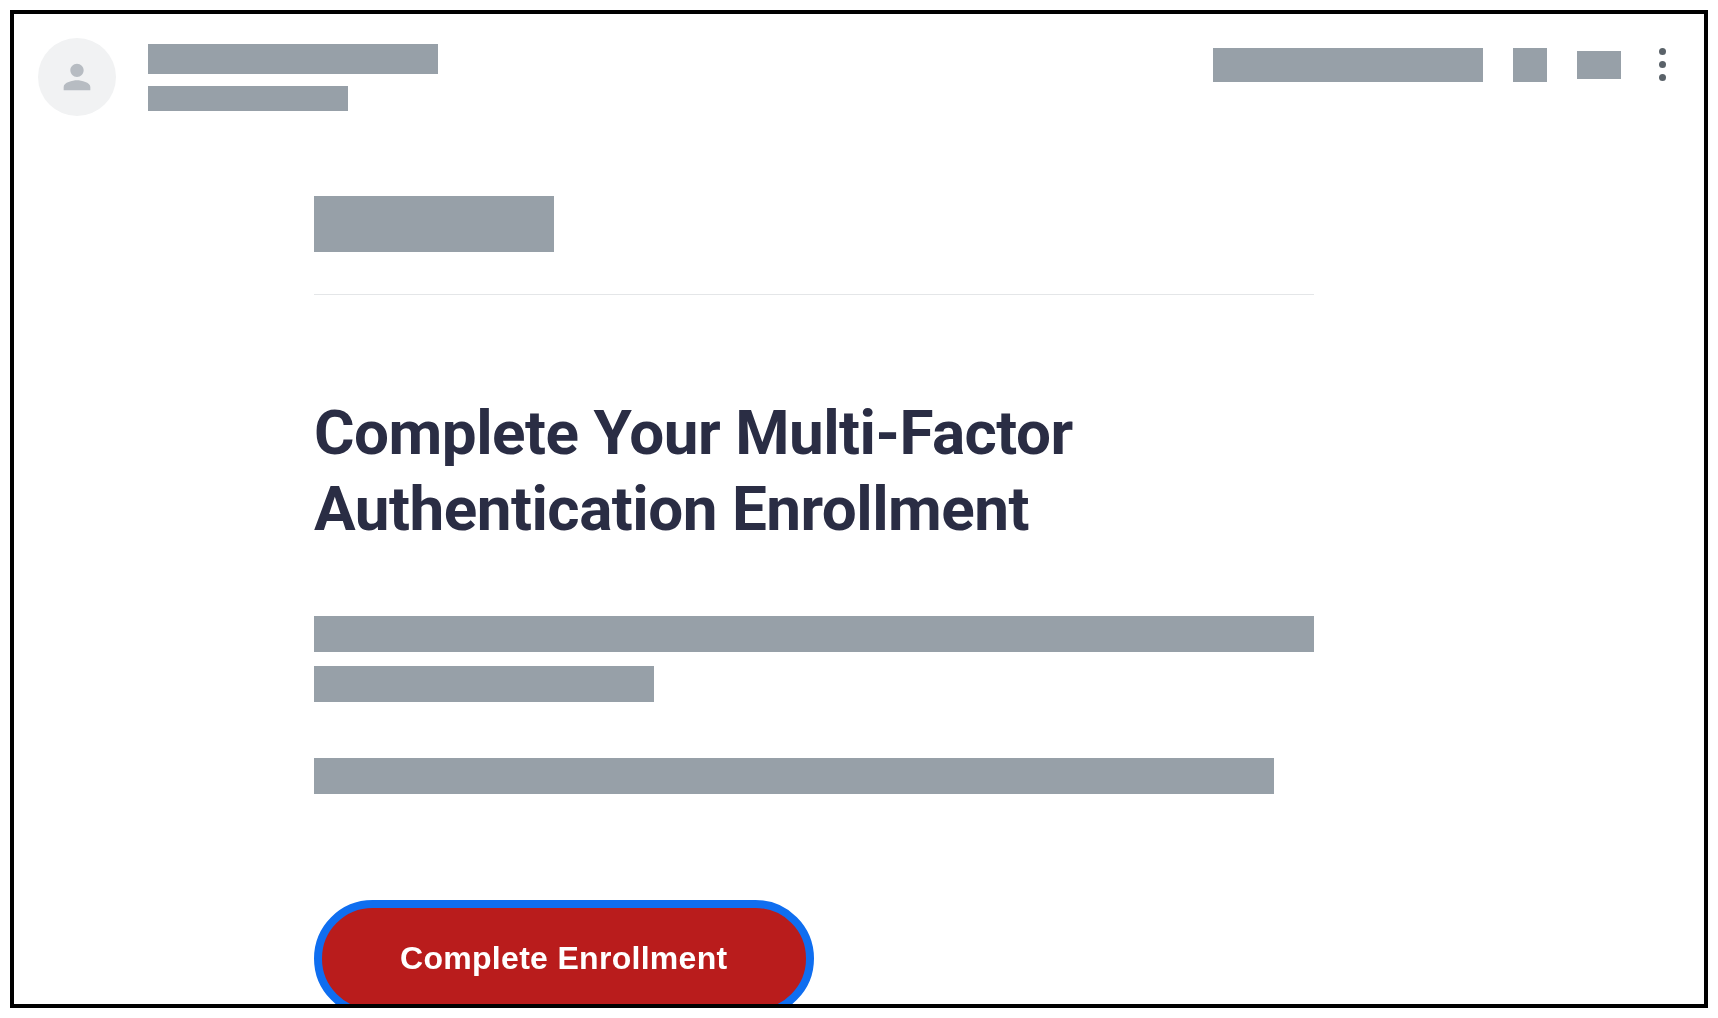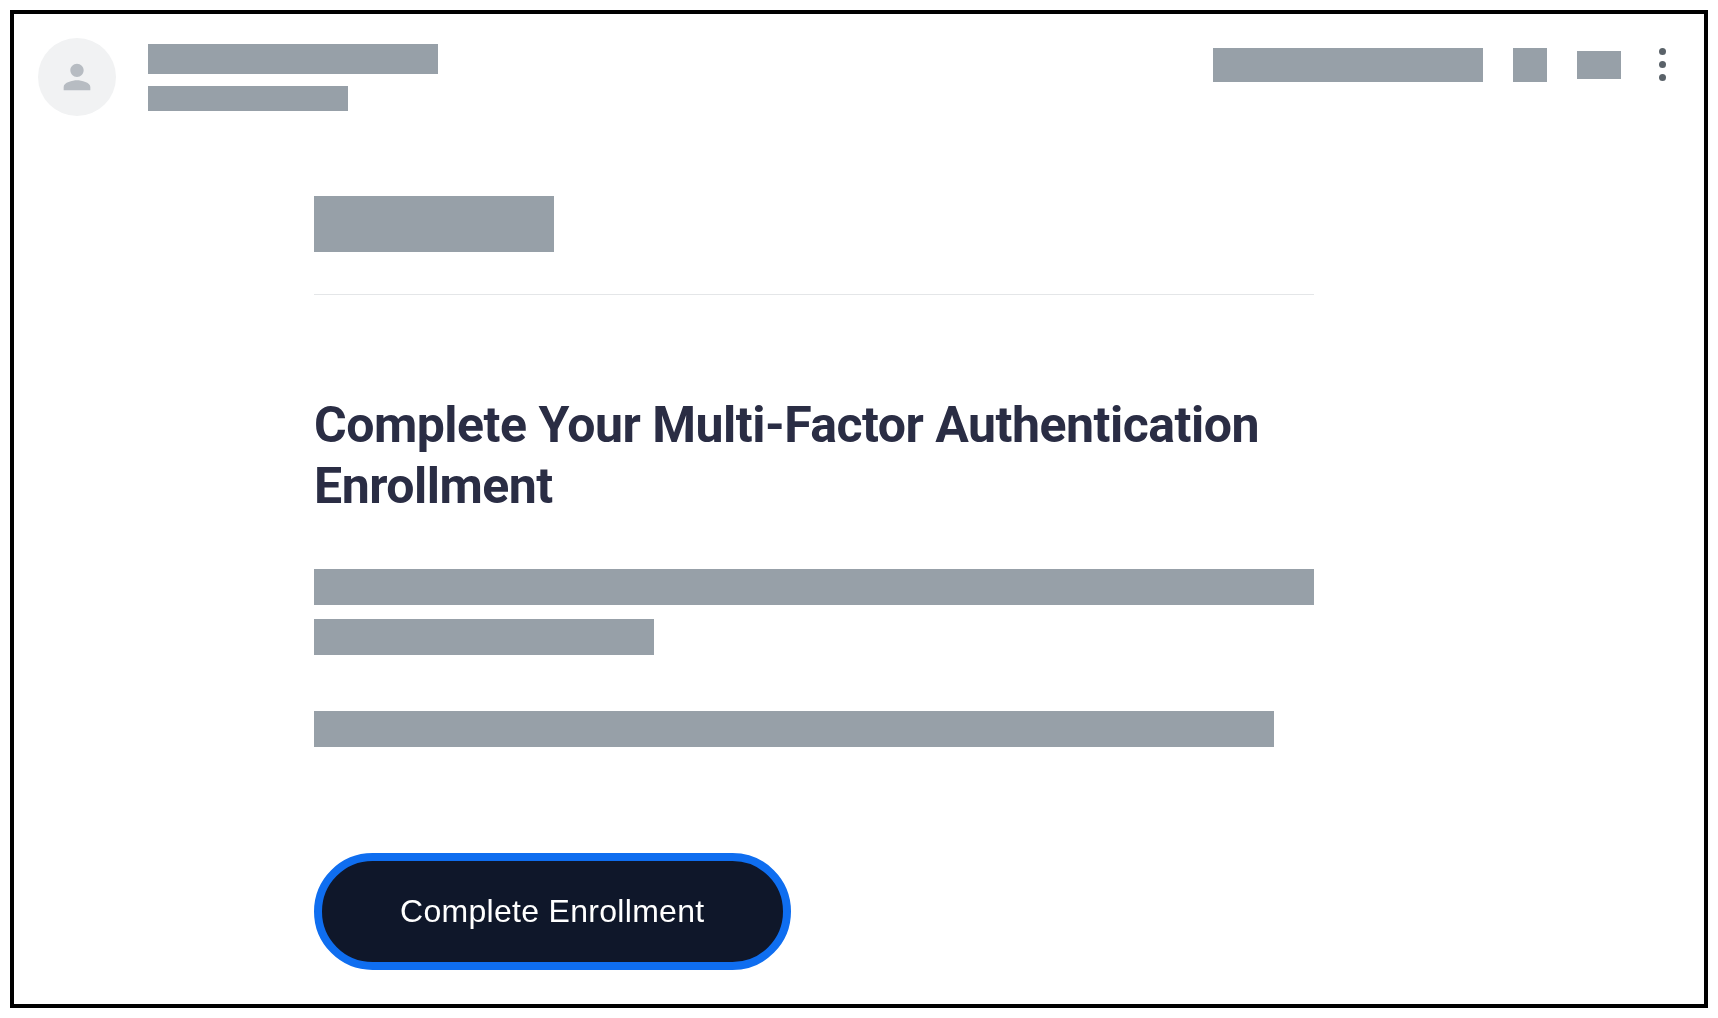--- a/index.html
+++ b/index.html
@@ -126,25 +126,25 @@
     }
     
     .divider {
       width: 100%;
       height: 1px;
       background: #e4e6e8;
       margin-bottom: 100px;
     }
     
     .headline {
-      font-size: 50px;
+      font-size: 62px;
       font-weight: 700;
       color: #2a2d44;
       line-height: 1.22;
-      margin-bottom: 52px;
+      margin-bottom: 70px;
       letter-spacing: -0.5px;
     }
     
     .body-text-block {
       display: flex;
       flex-direction: column;
       gap: 14px;
       margin-bottom: 56px;
     }
     
@@ -161,24 +161,24 @@
     }
     
     .body-bar-wide {
       width: 96%;
       height: 36px;
       background: #97a0a8;
     }
     
     .cta-button {
       display: inline-block;
-      background: #0f172a;
+      background: #b91c1c;
       color: #ffffff;
       font-size: 32px;
-      font-weight: 400;
+      font-weight: 700;
       padding: 32px 78px;
       border-radius: 999px;
       border: 8px solid #0f6ef0;
       cursor: pointer;
       margin-top: 50px;
       letter-spacing: 0.3px;
     }
   </style>
 </head>
 <body>

